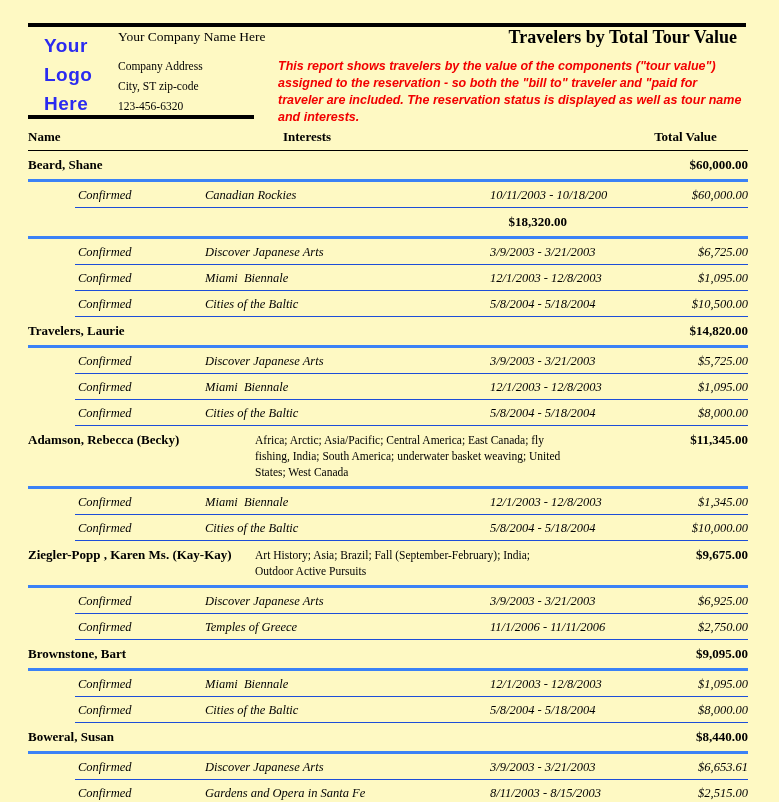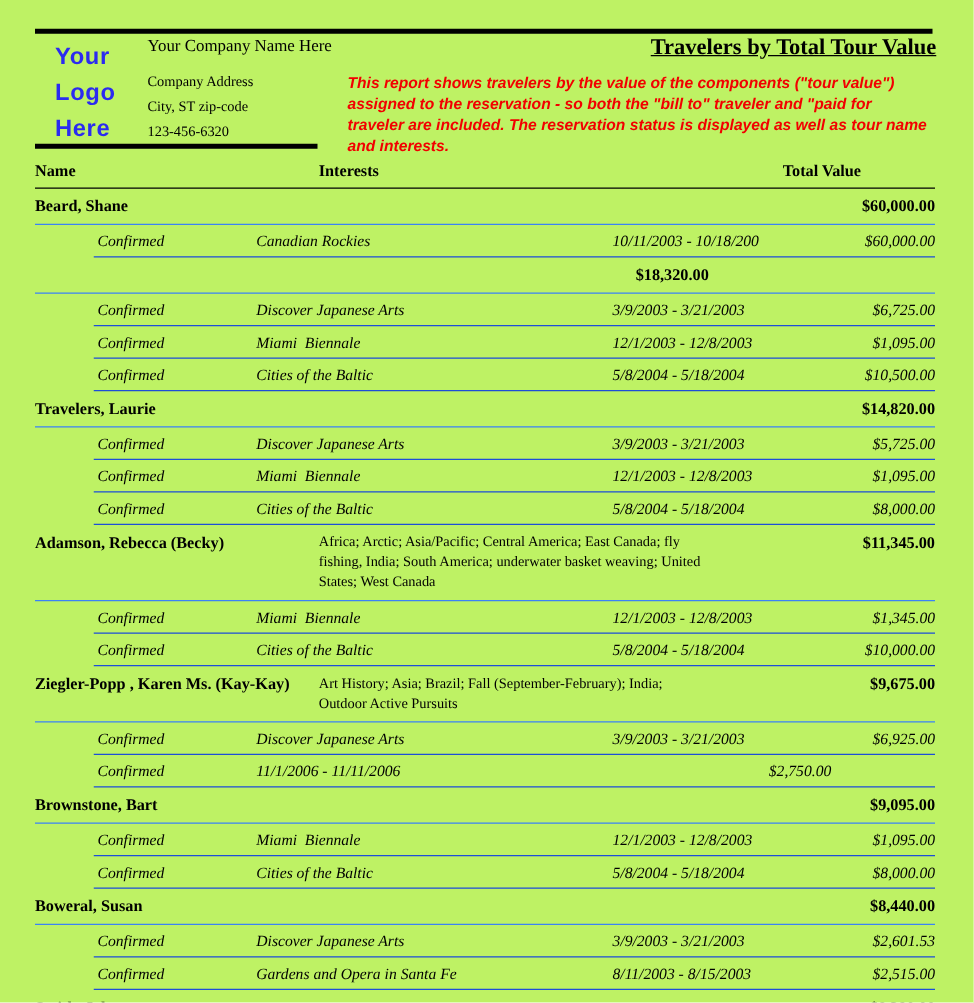--- a/index.html
+++ b/index.html
@@ -1,51 +1,51 @@
 <!DOCTYPE html>
 <html><head>
 <meta charset="utf-8">
 <style>
   html,body { margin:0; padding:0; background:#ffffff; }
   .page {
-    position:relative; width:779px; height:802px; background:#bef264;
+    position:relative; width:779px; height:802px; background:#fef9c3;
     font-family:"Liberation Serif", serif; color:#000;
     overflow:hidden;
   }
   
   .top-bar { position:absolute; left:28px; top:23px; width:718px; height:4px; background:#000; }
   .mid-bar { position:absolute; left:28px; top:115px; width:226px; height:4px; background:#000; }
   .logo {
     position:absolute; left:44px; top:31px;
     font-family:"Liberation Sans", sans-serif; font-weight:bold;
     font-size:19px; line-height:29px; white-space:pre-line; letter-spacing:0.5px;
   }
   .company-name { position:absolute; left:118px; top:29px; font-size:13.5px; }
   .company-addr { position:absolute; left:118px; top:56px; font-size:11.5px; line-height:20px; white-space:pre-line; }
-  .report-title { position:absolute; right:30px; top:27px; font-size:18px; font-weight:bold;text-decoration:underline; }
+  .report-title { position:absolute; right:42px; top:27px; font-size:18px; font-weight:bold; }
   .description {
     position:absolute; left:257px; top:58px; width:505px;
     font-family:"Liberation Sans", sans-serif; font-weight:bold; font-style:italic;
     font-size:12.5px; line-height:17px; white-space:pre-line;
   }
   
   .col-headers {
     position:absolute; left:28px; top:129px; width:720px;
     display:grid; grid-template-columns:227px 312px 1fr;
-    font-size:13px; font-weight:bold;
+    font-size:13px; font-weight:bold;gap:28px;
   }
   .col-headers .col-total { text-align:center; }
   
   .table-body {
     position:absolute; left:28px; top:150px; width:720px;
     border-top:1px solid #000;
   }
   .group-row {
     display:grid; grid-template-columns:227px 312px 1fr;
-    padding:6px 0 6px 0; border-bottom:1px solid #3b82f6;
+    padding:6px 0 6px 0; border-bottom:3px solid #3b82f6;
   }
   .g-name { font-size:13px; font-weight:bold; white-space:nowrap; }
   .g-interests { font-size:11.5px; line-height:16px; }
   .g-total { font-size:13px; font-weight:bold; text-align:right; }
   .details { margin-left:47px; }
   .detail-row {
     display:grid; grid-template-columns:130px 285px 175px 1fr;
     padding:6px 0 4px 0; border-bottom:1px solid #1d4ed8;
     font-size:12.5px; font-style:italic;
   }
@@ -182,20 +182,21 @@
         </div>
         <div class="details">
           <div class="detail-row">
             <div class="d-status">Confirmed</div>
             <div class="d-tour">Discover Japanese Arts</div>
             <div class="d-dates">3/9/2003 - 3/21/2003</div>
             <div class="d-value">$6,925.00</div>
           </div>
           <div class="detail-row">
             <div class="d-status">Confirmed</div>
+            <div class="d-tour">Temples of Greece</div>
             <div class="d-dates">11/1/2006 - 11/11/2006</div>
             <div class="d-value">$2,750.00</div>
           </div>
         </div>
       </div>
       <div class="group">
         <div class="group-row">
           <div class="g-name">Brownstone, Bart</div>
           <div class="g-interests"></div>
           <div class="g-total">$9,095.00</div>
@@ -219,21 +220,21 @@
         <div class="group-row">
           <div class="g-name">Boweral, Susan</div>
           <div class="g-interests"></div>
           <div class="g-total">$8,440.00</div>
         </div>
         <div class="details">
           <div class="detail-row">
             <div class="d-status">Confirmed</div>
             <div class="d-tour">Discover Japanese Arts</div>
             <div class="d-dates">3/9/2003 - 3/21/2003</div>
-            <div class="d-value">$2,601.53</div>
+            <div class="d-value">$6,653.61</div>
           </div>
           <div class="detail-row">
             <div class="d-status">Confirmed</div>
             <div class="d-tour">Gardens and Opera in Santa Fe</div>
             <div class="d-dates">8/11/2003 - 8/15/2003</div>
             <div class="d-value">$2,515.00</div>
           </div>
         </div>
       </div>
       <div class="group">

